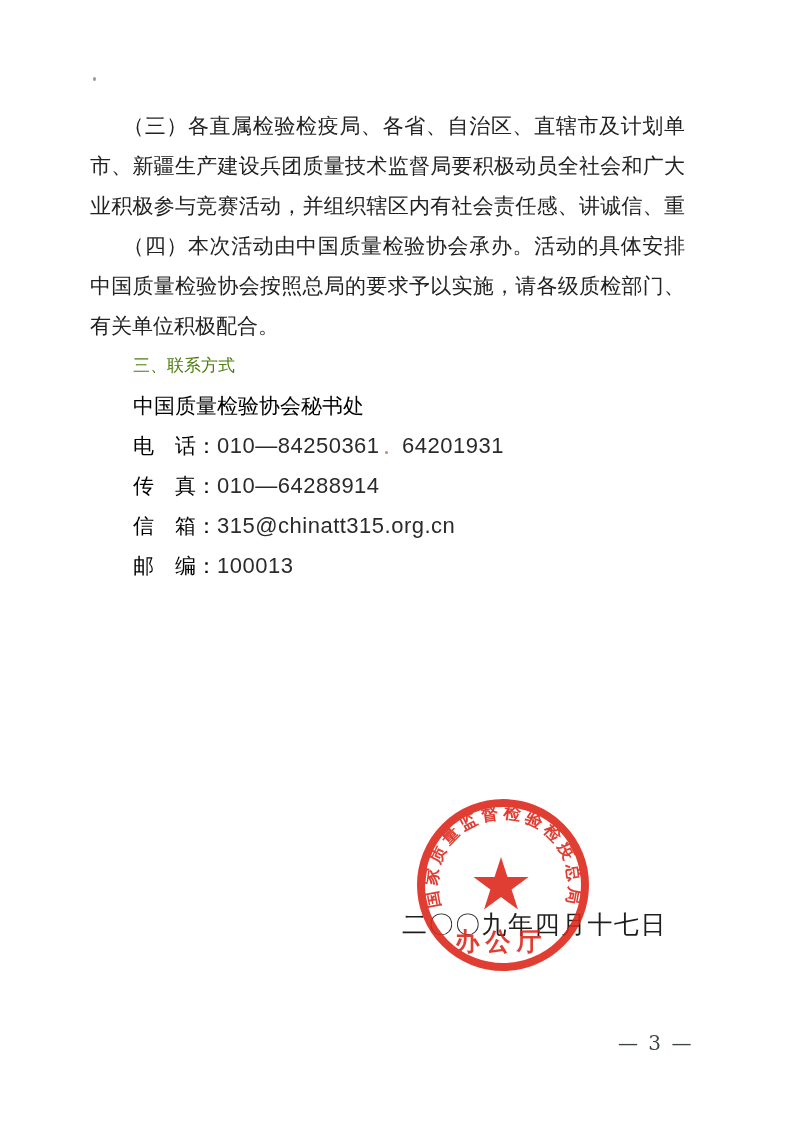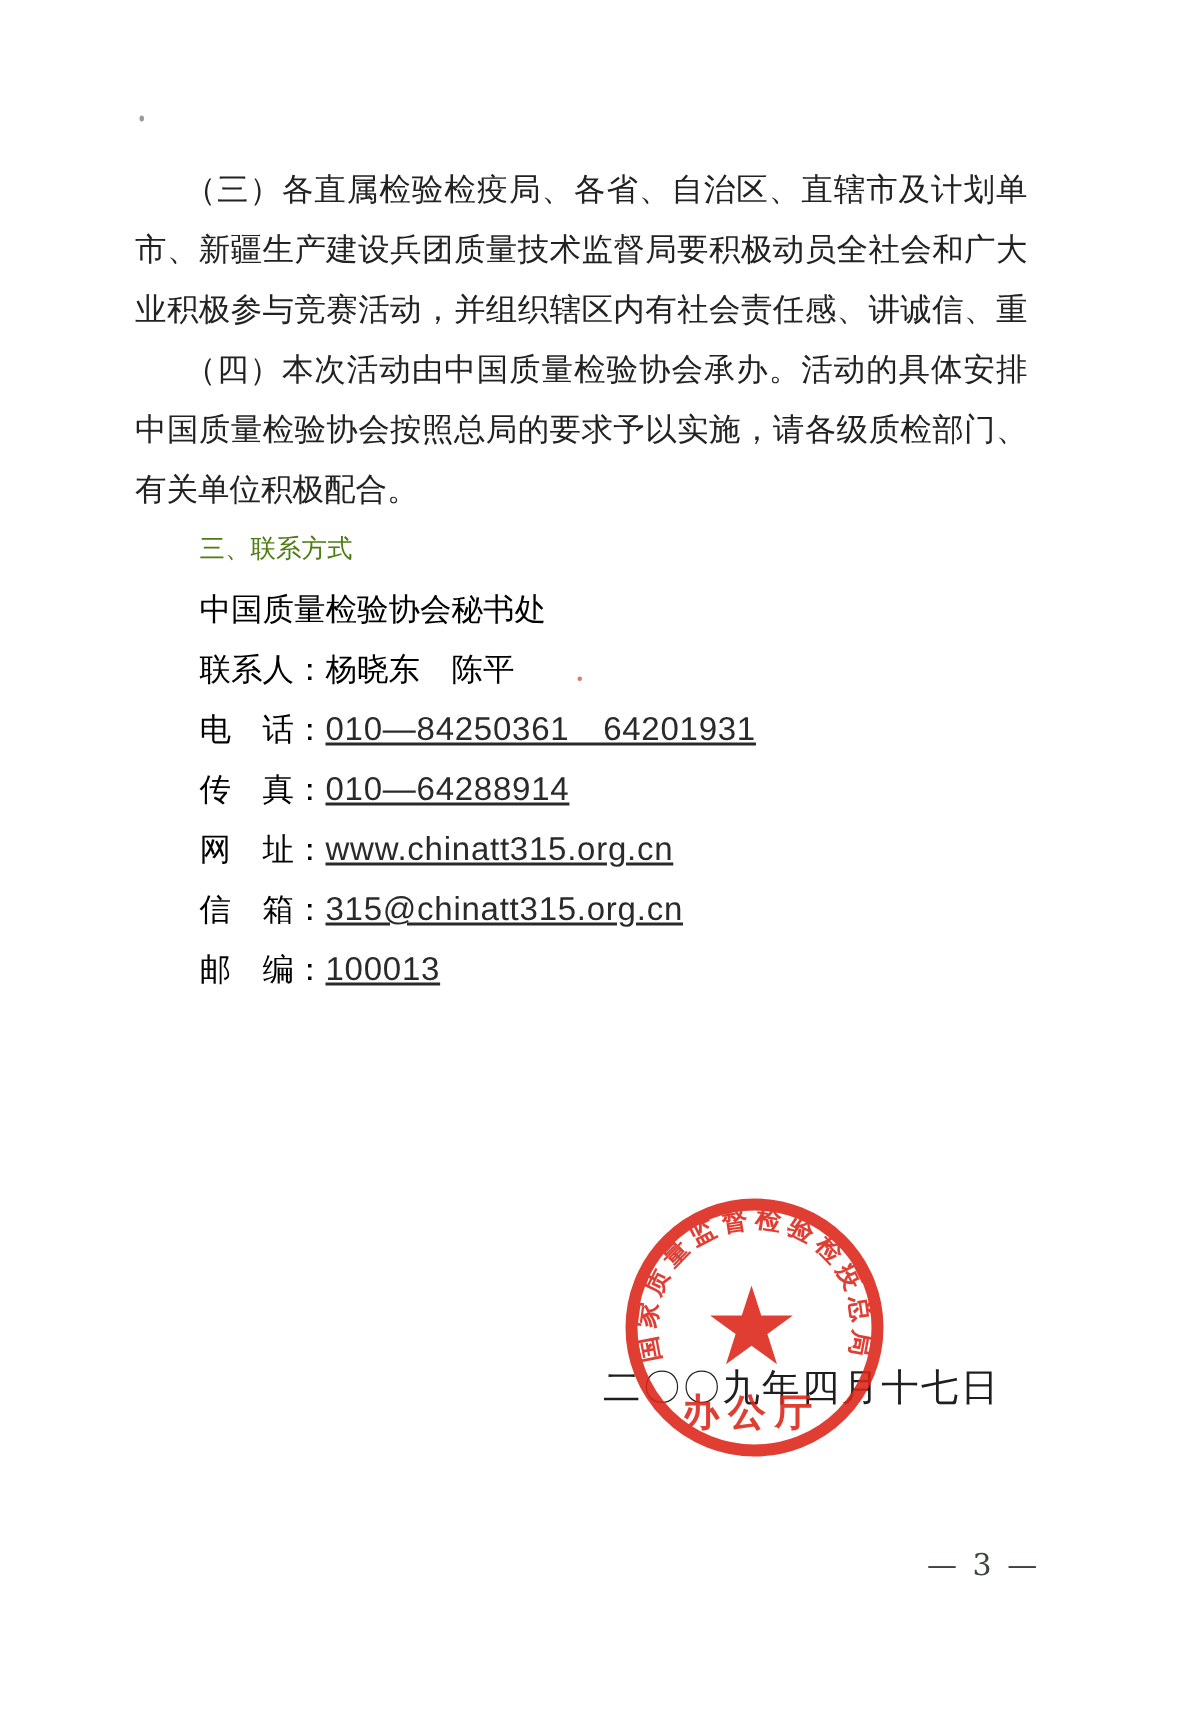--- a/index.html
+++ b/index.html
@@ -36,21 +36,20 @@
     padding-left: 43px;
     color: #4d7c0f;
   }
   .contact-line { padding-left: 43px; }
   .contact-label { font-size: 21px; color: #000000; }
   .contact-value {
     font-family: "Liberation Sans", sans-serif;
     font-size: 22px;
     letter-spacing: 0.5px;
     color: #2a2a2a;
-    text-decoration: underline;
   }
   .date-line {
     position: absolute;
     top: 908px;
     left: 402px;
     font-size: 25px;
     letter-spacing: 1.5px;
     color: #1e1e1e;
     z-index: 1;
     white-space: nowrap;
@@ -98,30 +97,24 @@
     <div class="line just">中国质量检验协会按照总局的要求予以实施，请各级质检部门、各</div>
     <div class="line">有关单位积极配合。</div>
 
     <div class="line section-heading">三、联系方式</div>
 
     <div class="line contact-line">
       <span class="contact-label">中国质量检验协会秘书处</span>
     </div>
 
     <div class="line contact-line">
-      <span class="contact-label">联系人：</span><span class="contact-label">杨晓东　陈平</span>
-    </div>
-    <div class="line contact-line">
       <span class="contact-label">电　话：</span><span class="contact-value">010—84250361　64201931</span>
     </div>
     <div class="line contact-line">
       <span class="contact-label">传　真：</span><span class="contact-value">010—64288914</span>
-    </div>
-    <div class="line contact-line">
-      <span class="contact-label">网　址：</span><span class="contact-value">www.chinatt315.org.cn</span>
     </div>
     <div class="line contact-line">
       <span class="contact-label">信　箱：</span><span class="contact-value">315@chinatt315.org.cn</span>
     </div>
     <div class="line contact-line">
       <span class="contact-label">邮　编：</span><span class="contact-value">100013</span>
     </div>
   </div>
 
   <div class="date-line">二〇〇九年四月十七日</div>

